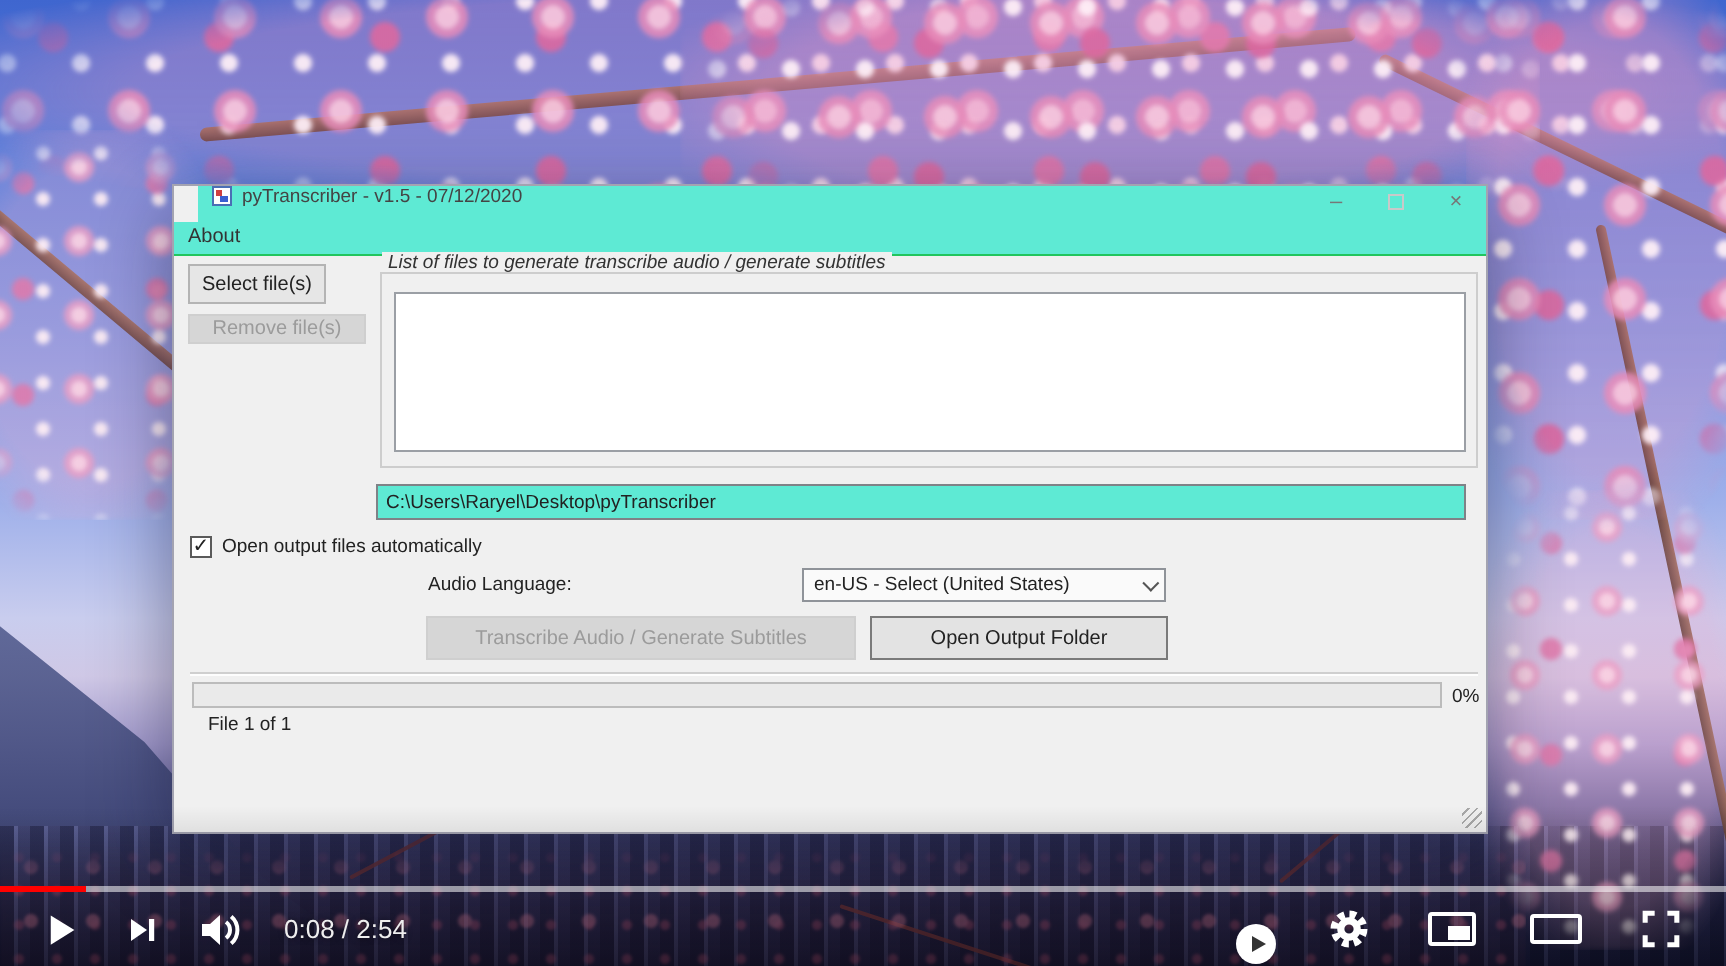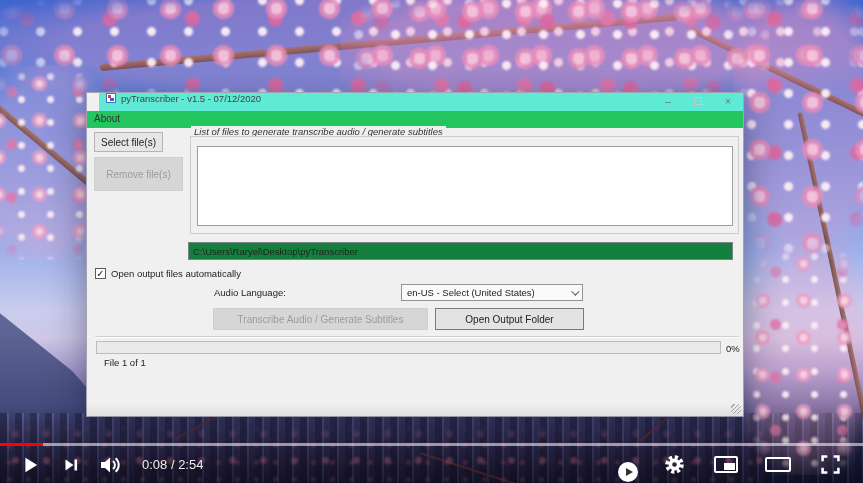--- a/index.html
+++ b/index.html
@@ -54,37 +54,37 @@
   .win .titlebar{position:absolute;left:12px;top:0;right:0;height:18px;background:#5eead4;
       display:flex;align-items:flex-start;}
   .appicon{width:10px;height:10px;margin:0 5px 0 7px;border:1px solid #4a6fb5;background:#fff;
       position:relative;}
   .appicon::before{content:"";position:absolute;left:1px;top:1px;width:3px;height:3px;background:#d04040;}
   .appicon::after{content:"";position:absolute;right:1px;bottom:1px;width:4px;height:3px;background:#3a5fd0;}
   .title-text{font-size:9.5px;color:#444;}
   .winctrl{position:absolute;right:0;top:0;height:18px;display:flex;}
   .winctrl span{width:30px;text-align:center;line-height:17px;color:#777;font-size:11px;}
   .winctrl .maxbox{display:inline-block;width:8px;height:8px;border:1px solid #c9c9c9;margin:4px auto 0;}
-  .menubar{position:absolute;left:0;top:18px;right:0;height:17px;background:#22c55e;
+  .menubar{position:absolute;left:0;top:18px;right:0;height:17px;background:#5eead4;
       border-bottom:1px solid #22c55e;}
   .menu-item{display:inline-block;padding:2px 7px;color:#333;font-size:10px;}
 
   .btn{position:absolute;display:flex;align-items:center;justify-content:center;
       background:#e6e6e6;border:1px solid #b4b4b4;color:#222;font-size:10px;}
   .btn.disabled{background:#d6d6d6;border-color:#cfcfcf;color:#9b9b9b;}
   .btn.strong{border-color:#7a7a7a;background:#e3e3e3;}
 
   .groupbox{position:absolute;left:103px;top:43px;width:549px;height:98px;
       border:1px solid #cdcdcd;}
   .group-label{position:absolute;left:104px;top:33px;background:#f0f0f0;padding:0 3px;
       font-size:9.5px;color:#333;font-style:italic;}
   .listbox{position:absolute;left:110px;top:53px;width:536px;height:80px;background:#fff;
       border:1px solid #9b9fa5;}
 
-  .field{position:absolute;left:101px;top:149px;width:545px;height:18px;background:#15803d;
+  .field{position:absolute;left:101px;top:149px;width:545px;height:18px;background:#5eead4;
       border:1px solid #7f8287;display:flex;align-items:center;padding:0 4px;font-size:9.5px;color:#222;}
 
   .checkrow{position:absolute;left:8px;top:175px;display:flex;align-items:center;gap:5px;}
   .checkbox{width:11px;height:11px;background:#fff;border:1px solid #5a5a5a;
       font-size:10px;line-height:10px;text-align:center;color:#222;}
   .check-label{font-size:9.5px;color:#222;}
 
   .lang-label{position:absolute;left:127px;top:194px;font-size:9.5px;color:#222;}
   .dropdown{position:absolute;left:314px;top:191px;width:182px;height:17px;background:#fafafa;
       border:1px solid #8f9399;display:flex;align-items:center;padding:0 5px;font-size:9.5px;color:#222;}
@@ -156,21 +156,21 @@
         <span><i class="maxbox"></i></span>
         <span>×</span>
       </div>
     </div>
 
     <div class="menubar">
       <span class="menu-item">About</span>
     </div>
 
     <div class="btn" style="left:7px;top:39px;width:69px;height:20px;">Select file(s)</div>
-    <div class="btn disabled" style="left:7px;top:64px;width:89px;height:34px;">Remove file(s)</div>
+    <div class="btn disabled" style="left:7px;top:64px;width:89px;height:15px;">Remove file(s)</div>
 
     <div class="group-label">List of files to generate transcribe audio / generate subtitles</div>
     <div class="groupbox"></div>
     <div class="listbox"></div>
 
     <div class="field">C:\Users\Raryel\Desktop\pyTranscriber</div>
 
     <div class="checkrow">
       <span class="checkbox">✓</span>
       <span class="check-label">Open output files automatically</span>

